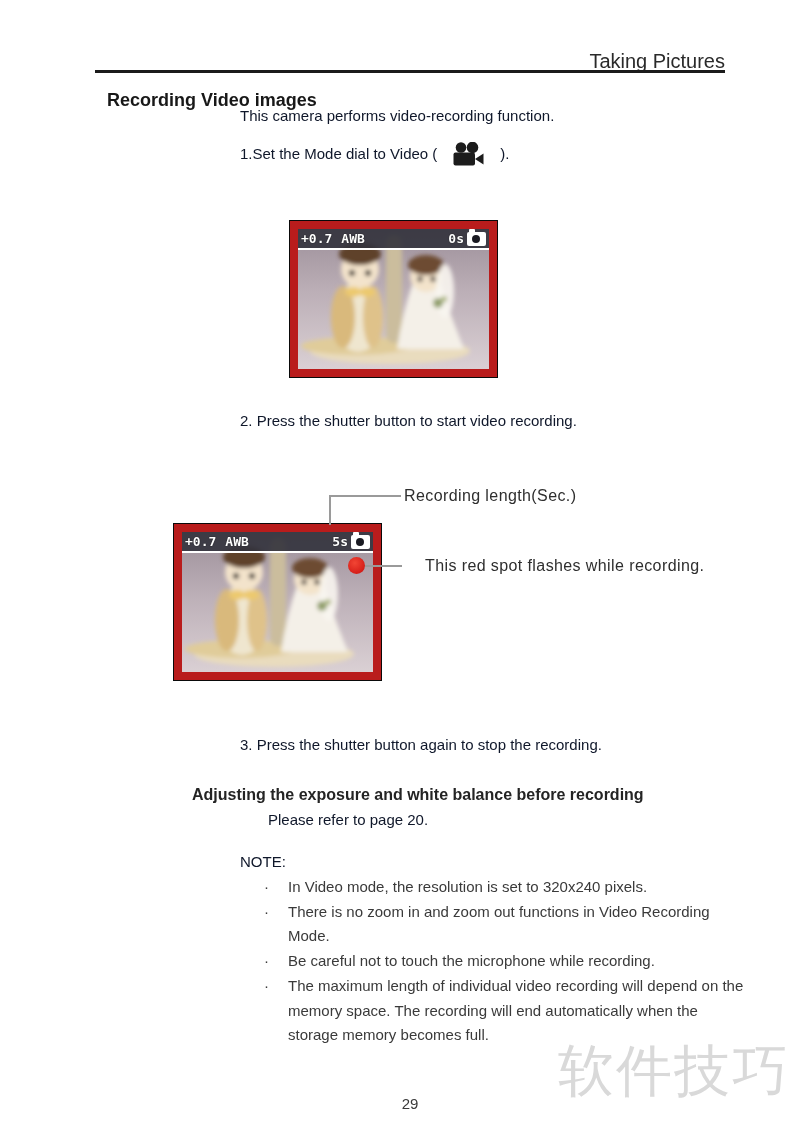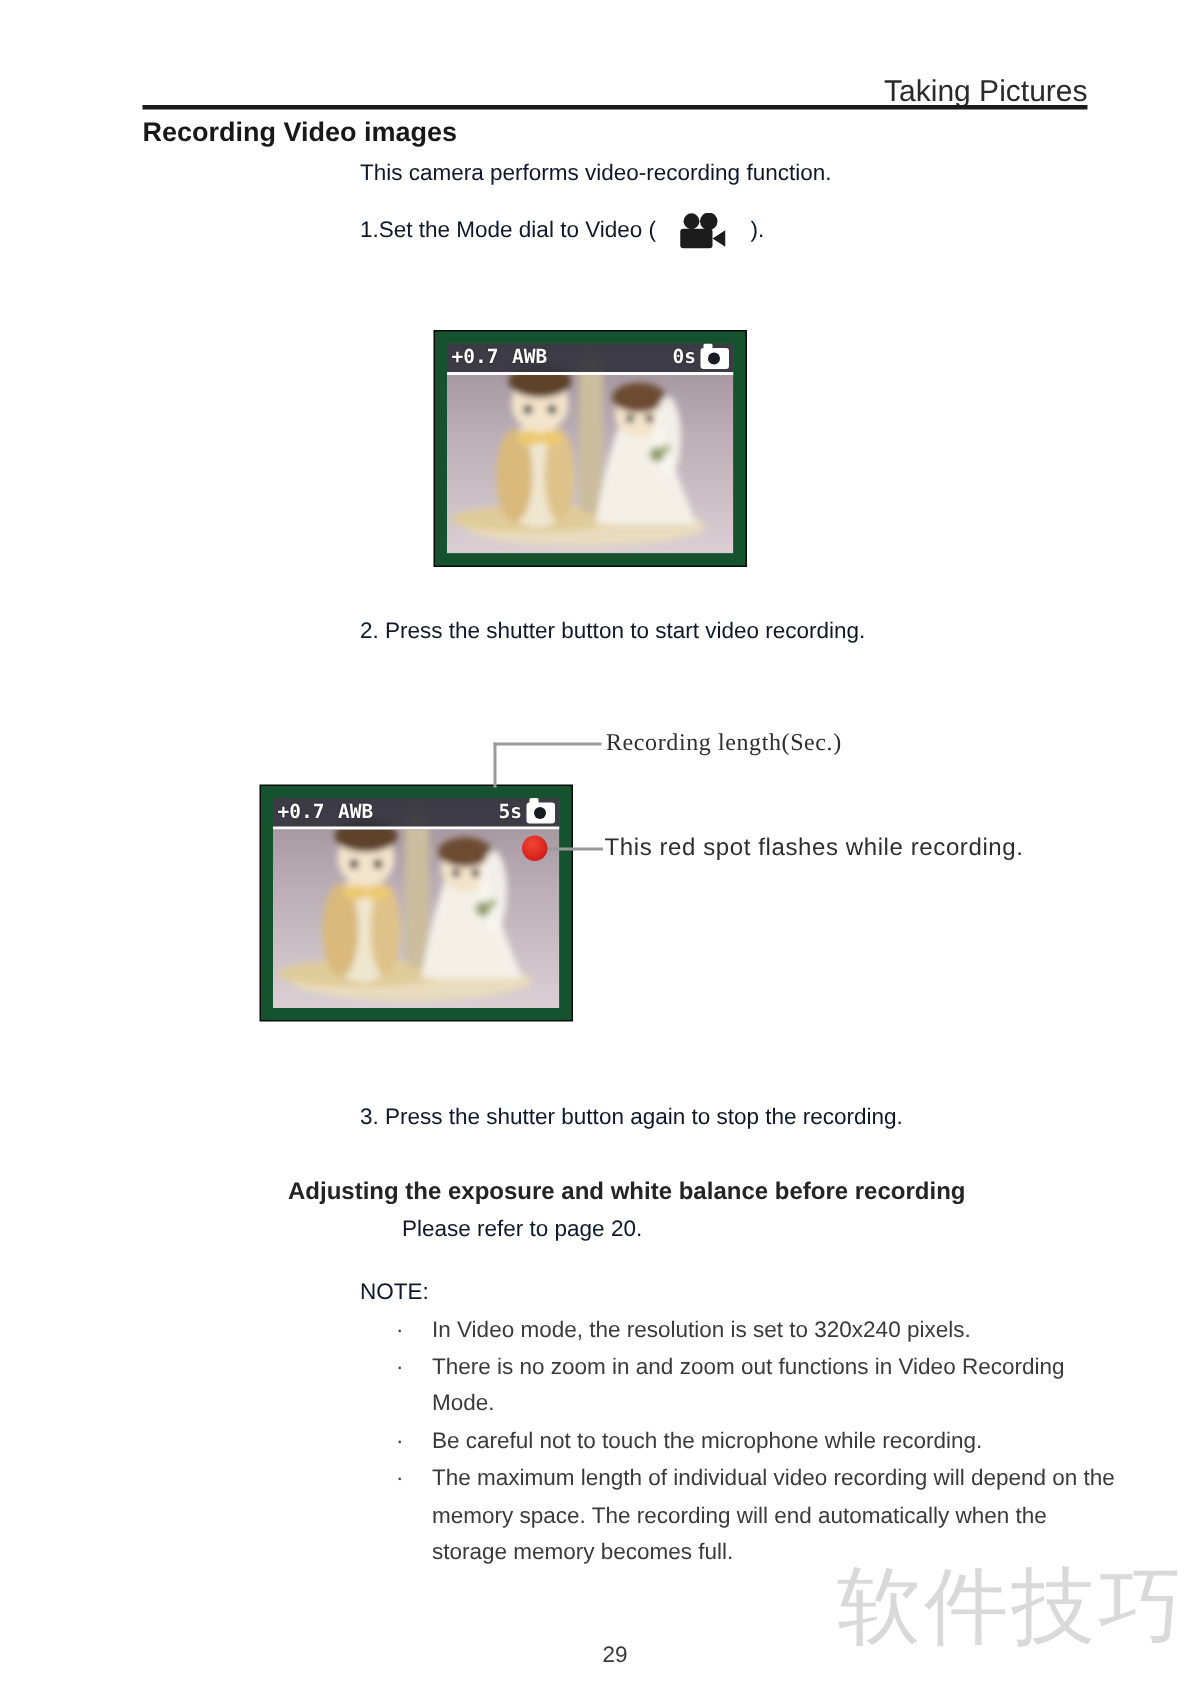--- a/index.html
+++ b/index.html
@@ -22,21 +22,21 @@
   .intro{left:240px;top:105px;}
   .step{left:240px;top:0;display:flex;align-items:center;gap:2px;}
   .step1{top:142px;gap:14px;}
   .step2{top:410px;}
   .step3{top:734px;}
 
   .video-cam-icon{display:inline-block;width:31px;height:24px;margin:0 2px;}
 
   
   .lcd{
-    background:#14532d;
+    background:#b91c1c;
     padding:8px;
     box-shadow:0 0 0 1px #0a0a0a;
   }
   .lcd1{left:290px;top:221px;}
   .lcd2{left:174px;top:524px;}
   .lcd-screen{
     position:relative;
     width:191px;height:140px;
     overflow:hidden;
   }
@@ -66,22 +66,22 @@
     content:'';position:absolute;top:3px;left:5px;width:8px;height:8px;
     background:#1a1a22;border-radius:50%;
   }
 
   
   .callout-line{background:#9a9a9a;z-index:6;}
   .line-rec-v{left:329px;top:495px;width:2px;height:30px;}
   .line-rec-h{left:329px;top:495px;width:72px;height:2px;}
   .line-dot-h{left:364px;top:565px;width:38px;height:2px;}
   .callout-text{font-size:16px;color:#2e2e2e;letter-spacing:0.4px;}
-  .callout-rec{left:404px;top:487px;font-family:Liberation Serif, serif;}
-  .callout-dot{left:403px;top:557px;}
+  .callout-rec{left:404px;top:487px;}
+  .callout-dot{left:425px;top:557px;}
   .record-dot{
     left:348px;top:557px;width:17px;height:17px;border-radius:50%;
     background:radial-gradient(circle at 40% 35%, #f24534, #c90e0e);
     z-index:7;
   }
 
   
   .sub-heading{left:192px;top:786px;font-size:16px;font-weight:bold;color:#242424;}
   .sub-body{left:240px;top:809px;margin-left:28px;}
 
@@ -105,21 +105,21 @@
 <body>
 
 <div id="page">
 
   <div class="abs watermark">软件技巧</div>
 
   <div class="content-layer">
 
     <div class="abs header-label">Taking Pictures</div>
     <div class="abs header-rule"></div>
-    <h1 class="abs page-title" style="margin:0;">Recording Video images</h1>
+    <h1 class="abs page-title" style="margin:12px;">Recording Video images</h1>
 
     <div class="abs body-text intro">This camera performs video-recording function.</div>
 
     <div class="abs body-text step step1">
       <span>1.Set the Mode dial to Video (</span>
       <span class="video-cam-icon">
         <svg width="31" height="24" viewBox="0 0 31 24">
           <circle cx="8" cy="5.5" r="5.3" fill="#1c1c1c"></circle>
           <circle cx="19.5" cy="5.5" r="5.8" fill="#1c1c1c"></circle>
           <rect x="0.5" y="10.5" width="21.5" height="13" rx="2" fill="#1c1c1c"></rect>

